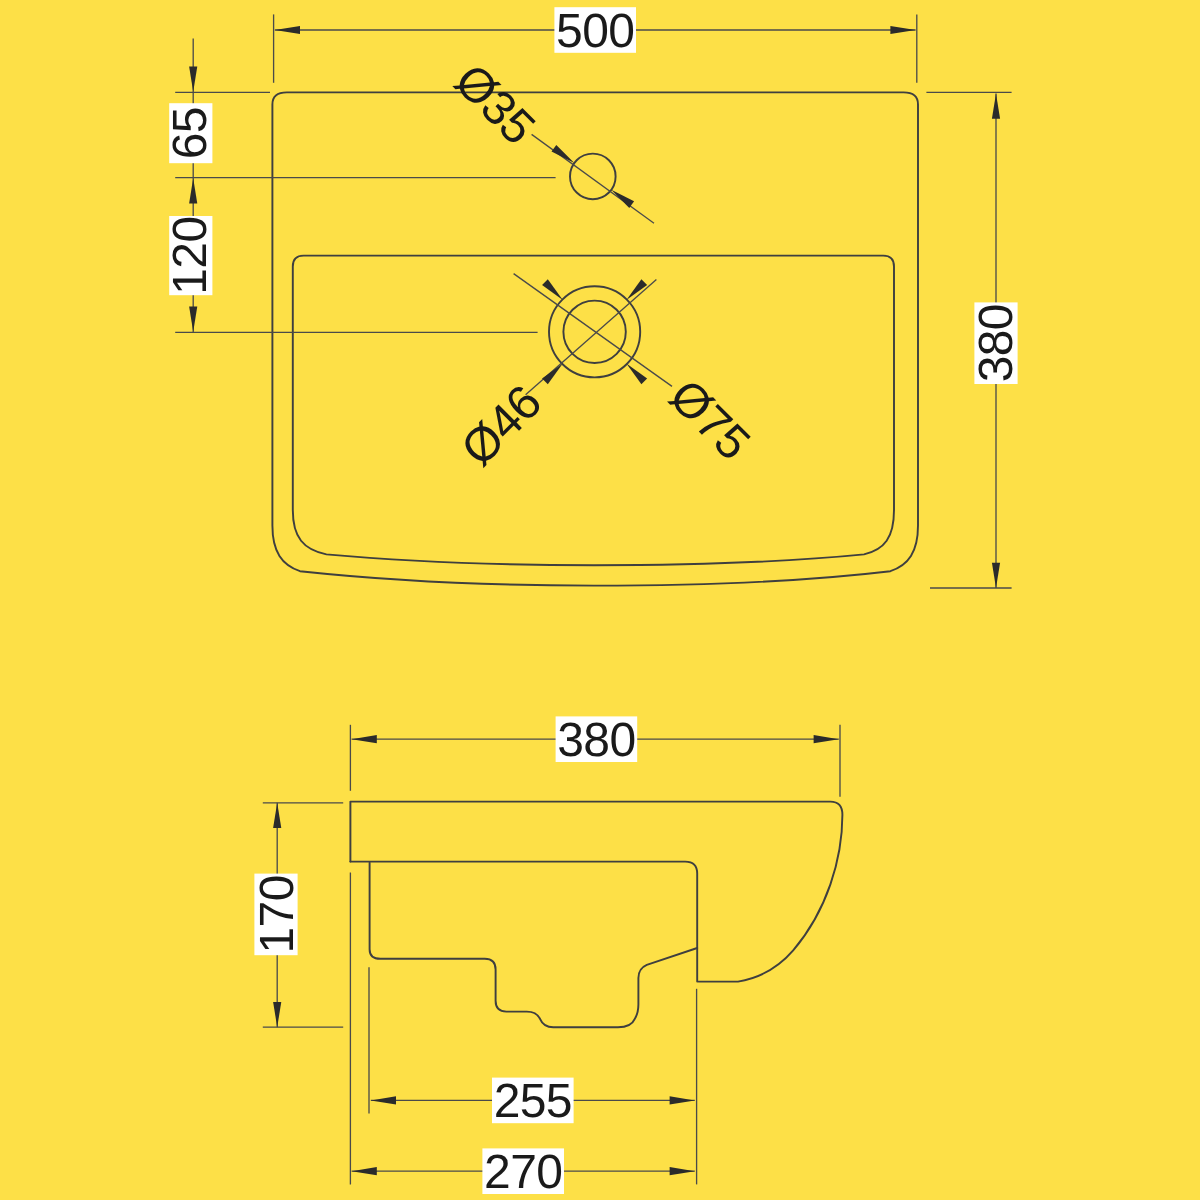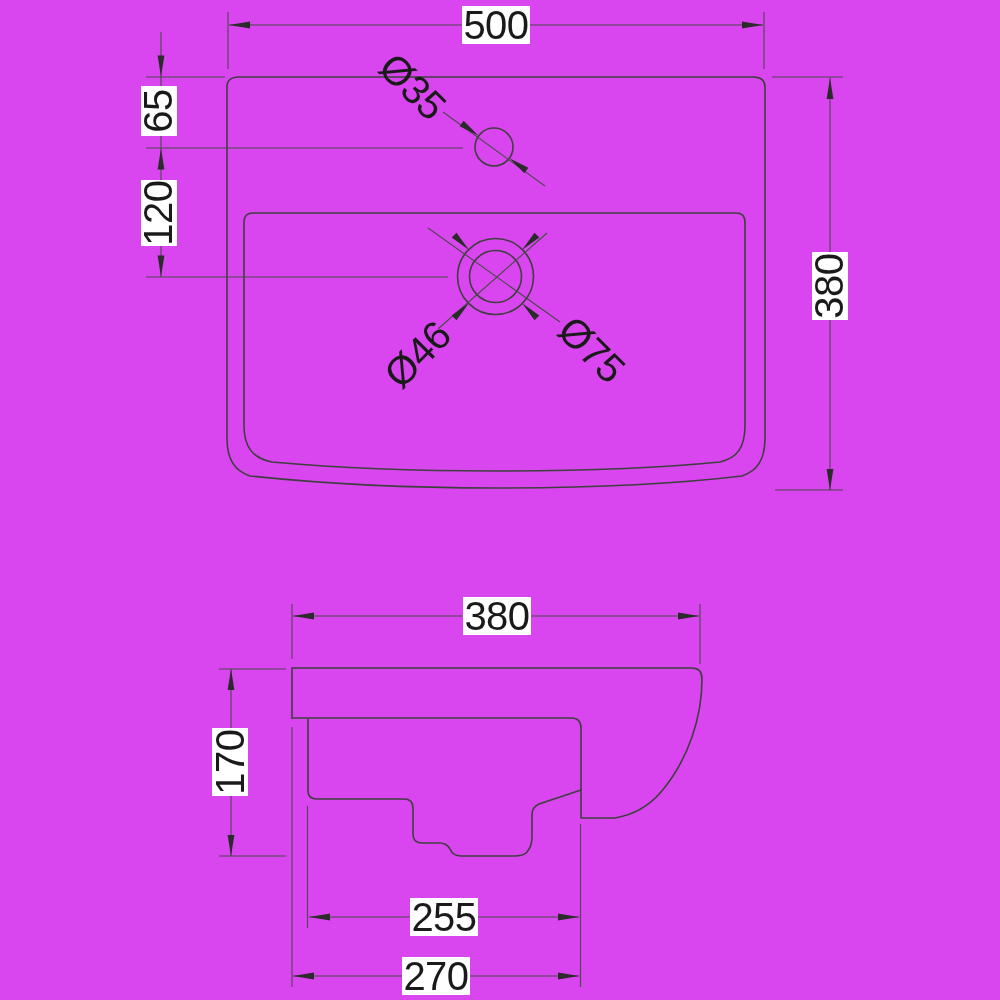--- a/index.html
+++ b/index.html
@@ -8,21 +8,21 @@
     background: #ffffff;
     width: 1000px;
     height: 1000px;
     overflow: hidden;
     font-family: "Liberation Sans", sans-serif;
   }
   .drawing-stage {
     position: relative;
     width: 1000px;
     height: 1000px;
-    background: #d946ef;
+    background: #fde047;
   }
   svg { display: block; }
   .geo {
     fill: none;
     stroke: #3f3f3f;
     stroke-width: 1.6;
     stroke-linecap: round;
     stroke-linejoin: round;
   }
   .dim {

